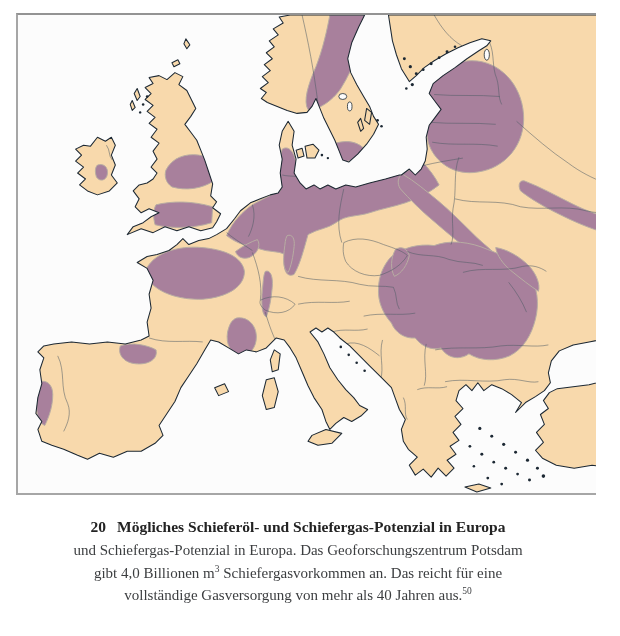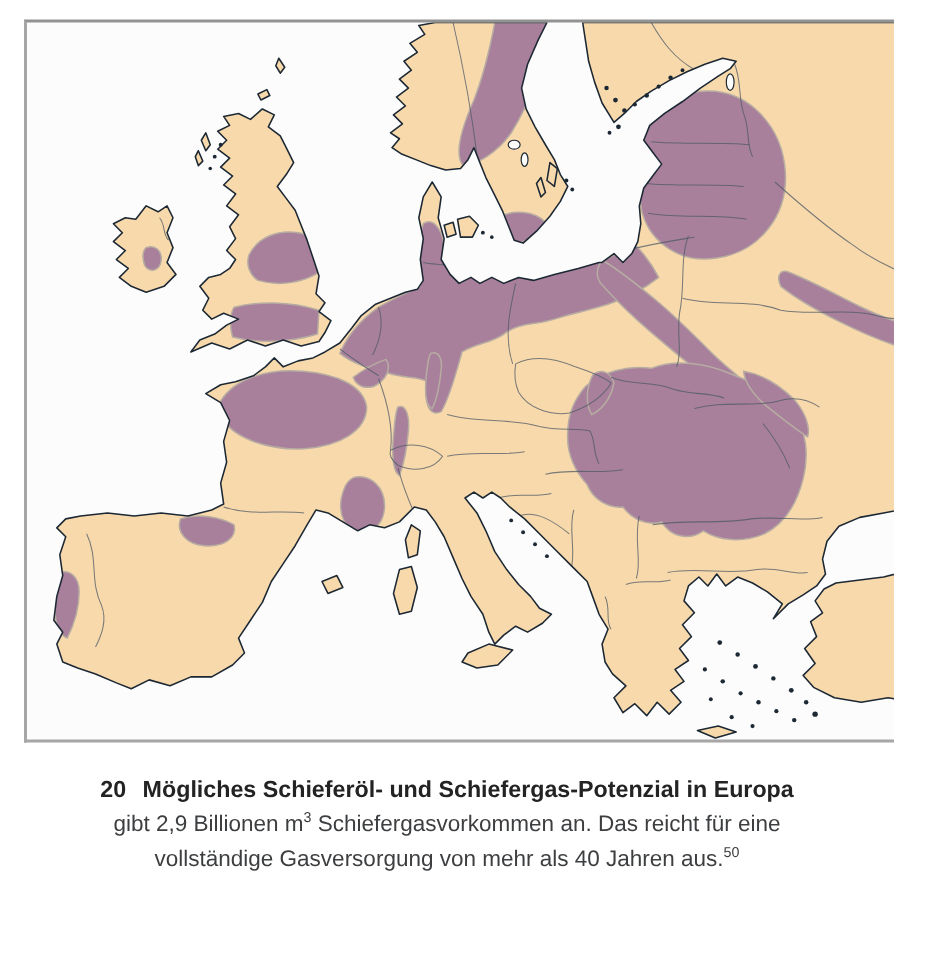--- a/index.html
+++ b/index.html
@@ -1,17 +1,17 @@
 <!DOCTYPE html>
 <html style="--c-sea: #fcfcfc; --c-land: #f8d9ac; --c-basin: #a8809c; --c-coastline: #1c2833; --c-border: #4e5a64; --c-frame: #a6a6a6; --c-caption_text: #3c3e40; --c-caption_title: #232323;"><head>
 <meta charset="utf-8">
 <style>
   html,body{margin:0;padding:0;background:#ffffff;}
   .page{position:relative;width:596px;height:636px;background:#ffffff;overflow:hidden;
-        font-family:Liberation Sans, sans-serif;}
+        font-family:Liberation Serif, serif;}
   .map-frame{position:absolute;left:16px;top:13px;width:588px;height:482px;
              box-sizing:border-box;border:2px solid #a6a6a6;border-top-color:#939393;
              background:var(--c-sea,#fcfcfc);}
   .map-frame svg{display:block;width:100%;height:100%;}
   .landfill use{fill:var(--c-land,#f8d9ac);stroke:none;}
   .landline use{fill:none;stroke:var(--c-coastline,#1c2833);stroke-width:1.05;
                 stroke-linejoin:round;stroke-linecap:round;}
   .basins path{fill:var(--c-basin,#a8809c);stroke:#b7aca2;stroke-width:1;}
   .borders path{fill:none;stroke:var(--c-border,#4e5a64);stroke-width:0.7;opacity:0.75;
                 stroke-linejoin:round;}
@@ -222,17 +222,18 @@
         <ellipse cx="351" cy="106" rx="2.3" ry="4.5"></ellipse>
         <ellipse cx="489" cy="54" rx="2.6" ry="5.5"></ellipse>
       </g>
     </svg>
   </div>
 
   <figure class="caption" style="margin:0">
     <div class="cap-title">
       <span class="num">20</span><span>Mögliches Schieferöl- und Schiefergas-Potenzial in Europa</span>
     </div>
-    <div class="cap-line"><span>gibt 2,9 Billionen m</span><sup>3</sup><span> Schiefergasvorkommen an. Das reicht für eine</span></div>
+    <div class="cap-line">und Schiefergas-Potenzial in Europa. Das Geoforschungszentrum Potsdam</div>
+    <div class="cap-line"><span>gibt 4,0 Billionen m</span><sup>3</sup><span> Schiefergasvorkommen an. Das reicht für eine</span></div>
     <div class="cap-line"><span>vollständige Gasversorgung von mehr als 40 Jahren aus.</span><sup>50</sup></div>
   </figure>
 
 </div>
 
 </body></html>

